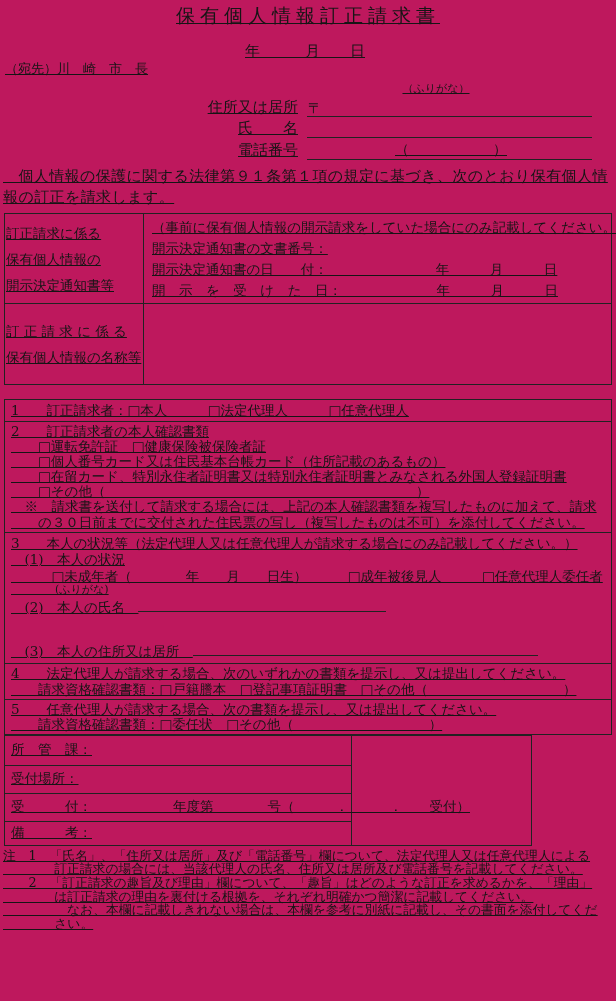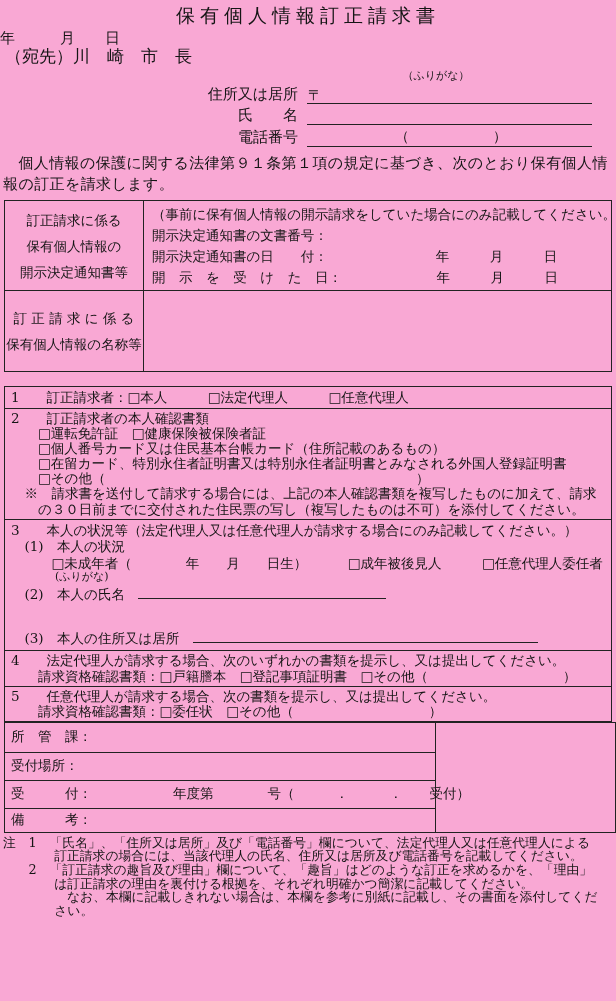--- a/index.html
+++ b/index.html
@@ -1,52 +1,53 @@
 <!DOCTYPE html>
 <html><head>
 <meta charset="utf-8">
 <style>
   html,body{margin:0;padding:0;background:#fff;}
   .page{
     position:relative;width:616px;height:1001px;overflow:hidden;
-    background:#f9a8d4;color:#151515;
+    background:#be185d;color:#151515;
     font-family:"DejaVu Serif","Liberation Serif",serif;
+    text-decoration:underline;
   }
   .title{margin-top:3px;text-align:center;font-size:19px;letter-spacing:5px;line-height:24px;}
-  .dateline{margin-top:3px;padding-right:6px;text-align:left;font-size:15px;line-height:16px;white-space:pre;}
-  .addressee{margin-top:1px;margin-left:5px;font-size:17px;line-height:18px;white-space:pre;}
+  .dateline{margin-top:16px;padding-right:6px;text-align:center;font-size:15px;line-height:16px;white-space:pre;}
+  .addressee{margin-top:1px;margin-left:5px;font-size:13px;line-height:18px;white-space:pre;}
   .furigana{margin-top:5px;margin-left:256px;font-size:11px;line-height:12px;white-space:pre;text-align:center;}
   .fieldrow{display:flex;align-items:flex-end;margin:0 24px 0 186px;height:21px;font-size:15px;}
   .fieldrow.h22{height:22px;}
   .flabel{width:112px;text-align:right;white-space:pre;}
   .fline{flex:1;margin-left:9px;border-bottom:1.4px solid #222;height:21px;position:relative;font-size:14px;white-space:pre;}
   .fline .postal{position:absolute;left:1px;bottom:0;line-height:16px;}
   .fline.phone{padding-left:88px;box-sizing:border-box;line-height:20px;}
   .intro{margin:6px 3px 0 3px;font-size:15px;line-height:21px;letter-spacing:0.4px;white-space:pre-wrap;}
   table{border-collapse:collapse;table-layout:fixed;}
   .t1{width:608px;margin:5px 4px 0 4px;font-size:13.5px;}
   .t1 td{border:1.7px solid #222;}
-  .t1 .t1l{width:136px;text-align:center;vertical-align:middle;margin-left:19px;}
+  .t1 .t1l{width:136px;vertical-align:middle;margin-left:19px;}
   .t1 .t1l .ln{line-height:26px;white-space:pre;}
   .t1 .t1r{padding:3px 4px 2px 8px;vertical-align:top;}
   .t1 .t1r .ln{line-height:21px;white-space:pre;}
   .t1 .riyu{margin-top:25px;}
   .t1 .pad-top{padding-top:7px;}
   .t2{width:608px;margin:14px 4px 0 4px;font-size:13.5px;}
   .t2 td{border:1.7px solid #222;padding:2px 3px 2px 6px;vertical-align:top;}
   .t2 .ln{line-height:15.1px;white-space:pre;}
   .t2 .item3 .ln{line-height:16.6px;}
   .t2 .ln.small{font-size:11px;line-height:12px;}
   .t2 .ulrow{white-space:pre;line-height:19px;}
   .t2 .ulrow.gap{margin-top:23px;}
   .uline{display:inline-block;border-bottom:1.3px solid #222;height:15px;vertical-align:baseline;}
   .uline.w-name{width:248px;}
   .uline.w-addr{width:345px;}
   .shori-label{margin:1px 0 0 3px;font-size:13.5px;line-height:14px;}
-  .t3{width:612px;margin:0 4px;font-size:13.5px;}
+  .t3{width:528px;margin:0 4px;font-size:13.5px;}
   .t3 td{border:1.7px solid #222;}
   .t3 .t3l{padding:2px 4px 2px 6px;vertical-align:middle;white-space:pre;}
   .t3 .t3r{width:177px;}
   .notes{margin:3px 2px 0 3px;font-size:12.8px;}
   .notes .ln{line-height:13.6px;white-space:pre;}
 </style>
 </head>
 <body>
 
 <div class="page">

